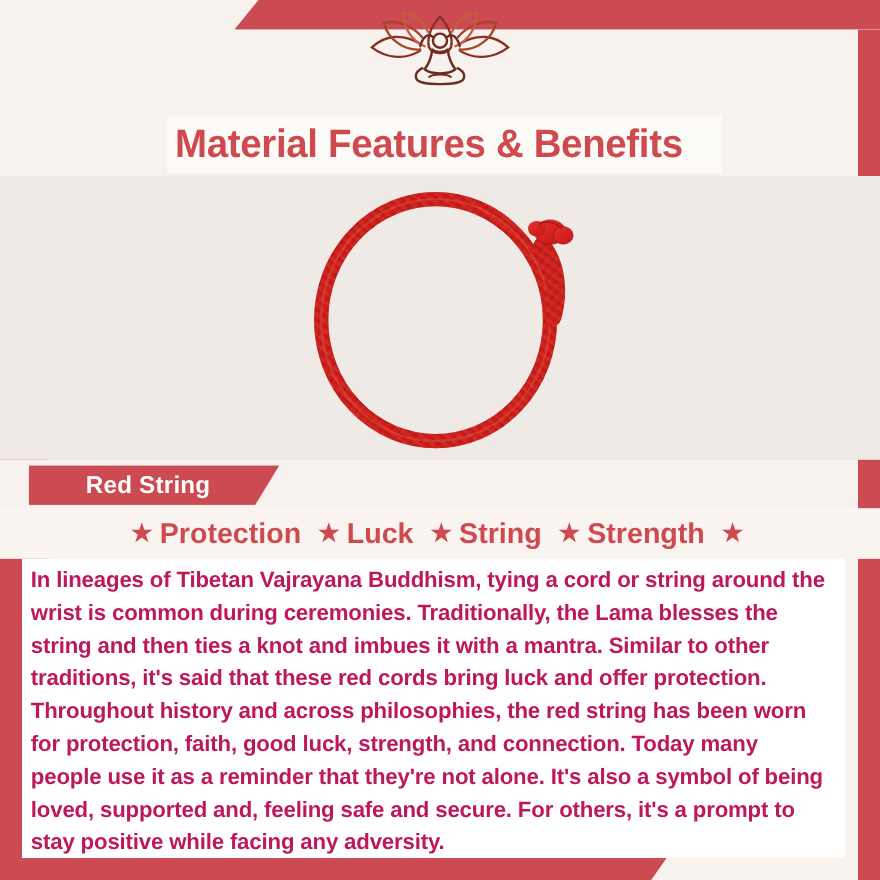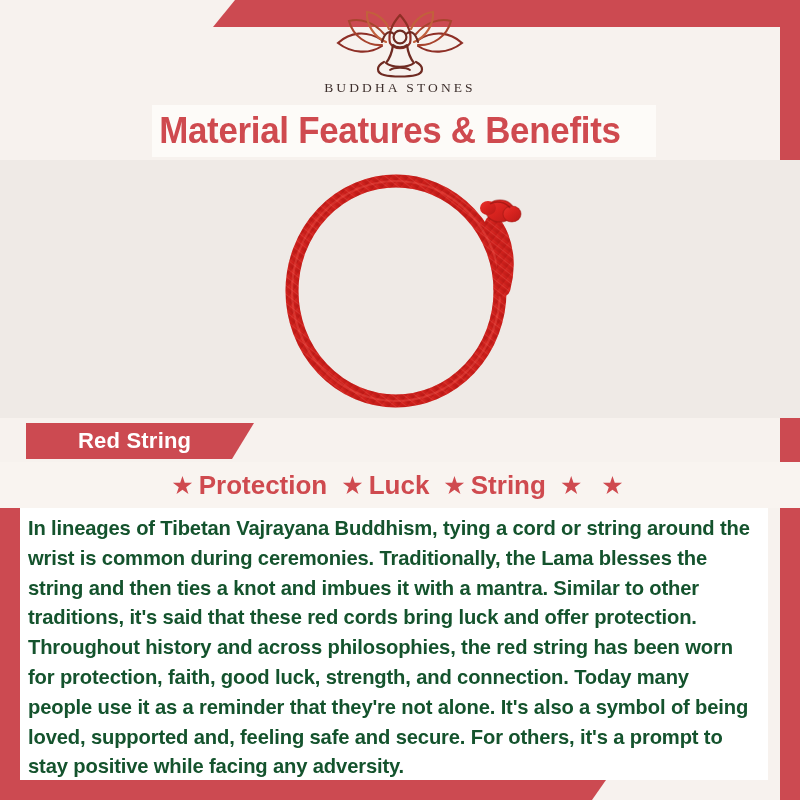--- a/index.html
+++ b/index.html
@@ -119,21 +119,21 @@
     width:748px;height:272px;
     background:#ffffff;
     padding:6px 10px 0 8px;
     box-sizing:border-box;
   }
   .body-text{
     margin:0;
     font-size:20.2px;
     line-height:29.8px;
     font-weight:bold;
-    color:#14532d;
+    color:#be185d;
     letter-spacing:-0.15px;
     text-align:left;
   }
 </style>
 </head>
 <body>
 
 <div class="poster">
 
   <div class="bar bar-top"></div>
@@ -158,21 +158,20 @@
         <circle cx="68" cy="27" r="6.4" stroke="#6f2b22" stroke-width="2.2" fill="none"></circle>
 
         <path d="M62 24 C56 19 52 25 50 32" stroke="#6f2b22" stroke-width="2.2" fill="none" stroke-linecap="round"></path>
         <path d="M74 24 C80 19 84 25 86 32" stroke="#6f2b22" stroke-width="2.2" fill="none" stroke-linecap="round"></path>
 
         <path d="M61 35 C60 43 58 48 54 53 C60 58 76 58 82 53 C78 48 76 43 75 35 C72 38 64 38 61 35 Z" stroke="#6f2b22" stroke-width="2.2" fill="none" stroke-linejoin="round"></path>
 
         <path d="M52 52 C44 56 44 63 52 65 C60 67 76 67 84 65 C92 63 92 56 84 52" stroke="#6f2b22" stroke-width="2.2" fill="none" stroke-linecap="round"></path>
         <path d="M58 60 C62 57 74 57 78 60" stroke="#6f2b22" stroke-width="1.8" fill="none" stroke-linecap="round"></path>
       </svg>
-      <div class="logo-word">BUDDHA STONES</div>
     </div>
   </div>
 
   <div class="title-band">
     <div class="title-text">Material Features &amp; Benefits</div>
   </div>
 
   <div class="photo-band">
     <svg class="bracelet" width="300" height="250" viewBox="0 0 300 250">
       <defs>
@@ -218,20 +217,21 @@
     <div class="feature">
       <span class="star">★</span>
       <span>Luck</span>
     </div>
     <div class="feature">
       <span class="star">★</span>
       <span>String</span>
     </div>
     <div class="feature">
       <span class="star">★</span>
+      <span>Strength</span>
     </div>
     <div class="feature">
       <span class="star">★</span>
     </div>
   </div>
 
   <div class="body-panel">
     <p class="body-text">In lineages of Tibetan Vajrayana Buddhism, tying a cord or string around the wrist is common during ceremonies. Traditionally, the Lama blesses the string and then ties a knot and imbues it with a mantra. Similar to other traditions, it's said that these red cords bring luck and offer protection. Throughout history and across philosophies, the red string has been worn for protection, faith, good luck, strength, and connection. Today many people use it as a reminder that they're not alone. It's also a symbol of being loved, supported and, feeling safe and secure. For others, it's a prompt to stay positive while facing any adversity.</p>
   </div>
 

